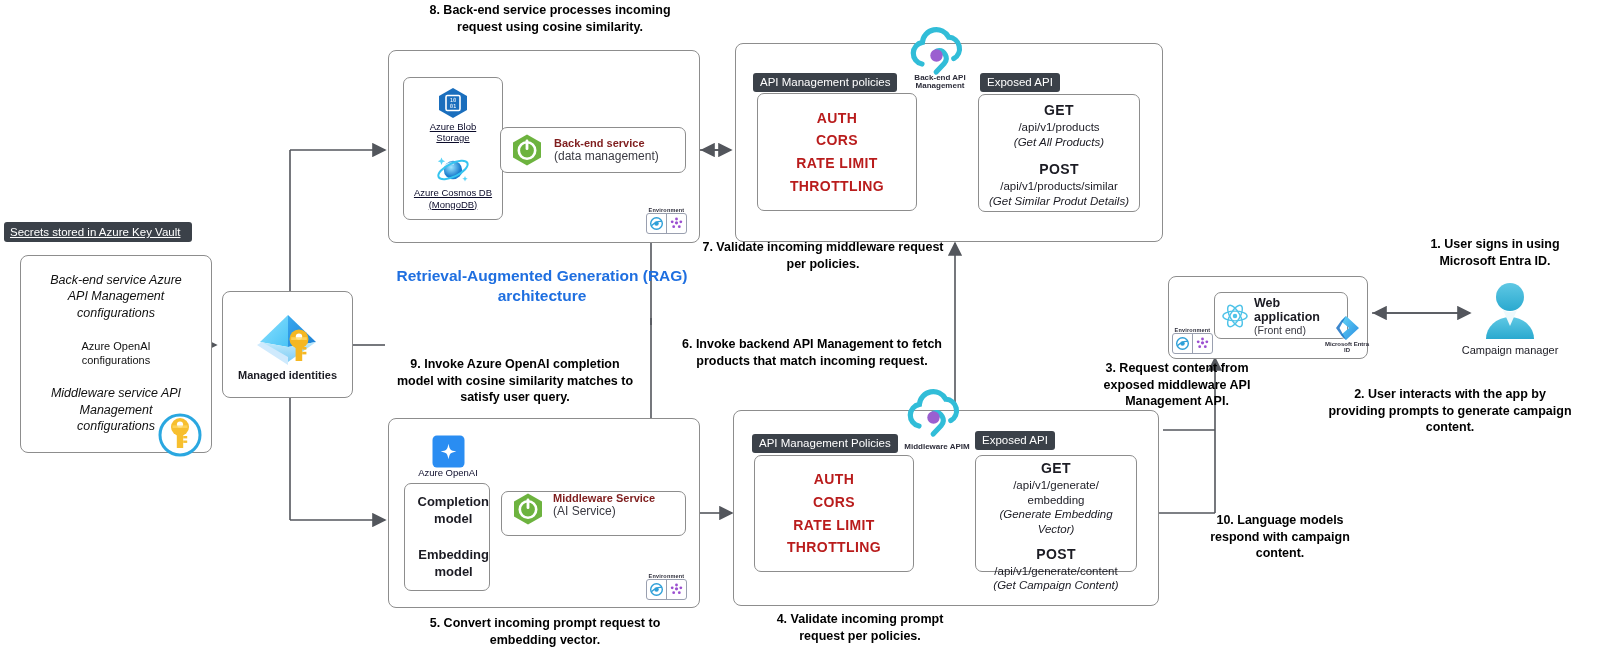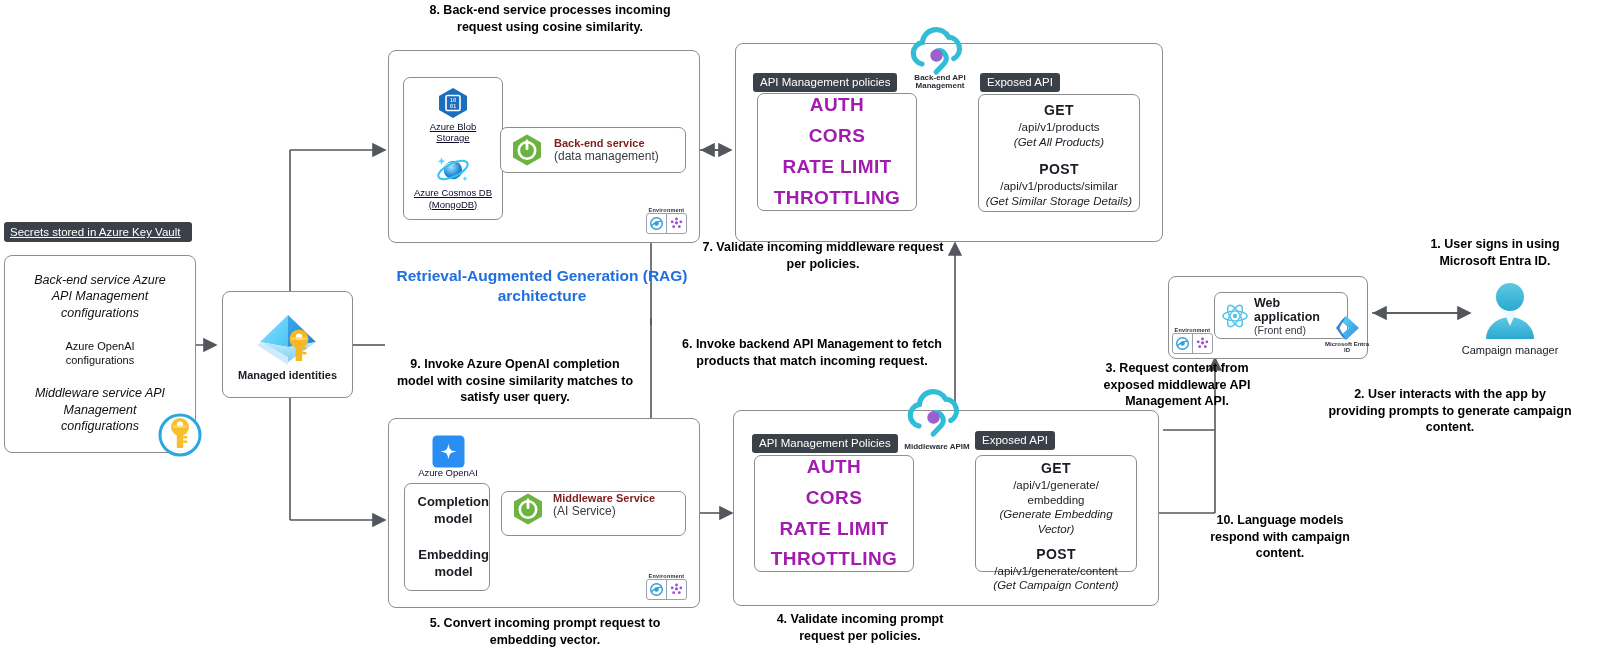--- a/index.html
+++ b/index.html
@@ -4,21 +4,21 @@
 <style>
   html,body{margin:0;padding:0;background:#ffffff;}
   body{width:1600px;height:669px;position:relative;overflow:hidden;
        font-family:"Liberation Sans","DejaVu Sans",sans-serif;color:#111;}
   .abs{position:absolute;}
   .step{font-size:12.5px;font-weight:bold;line-height:1.32;text-align:center;color:#000;}
   .outer{border:1px solid #8d8d8d;border-radius:8px;background:#fff;box-sizing:border-box;}
   .inner{border:1px solid #8d8d8d;border-radius:7px;background:#fff;box-sizing:border-box;}
   .badge{background:#3b4149;color:#fff;font-size:11.5px;padding:3px 7px 4px 7px;border-radius:3px;
          display:inline-block;white-space:nowrap;}
-  .policy-list{font-size:19px;font-weight:bold;line-height:1.62;text-align:center;color:#a21caf;letter-spacing:.4px;}
+  .policy-list{font-size:14px;font-weight:bold;line-height:1.62;text-align:center;color:#b91c1c;letter-spacing:.4px;}
   .api-txt{font-size:11.5px;text-align:center;line-height:1.28;color:#1b1b23;}
   .api-txt .m{font-size:14px;font-weight:bold;letter-spacing:.4px;}
   .api-txt .i{font-style:italic;}
   .svc-title{font-size:11px;font-weight:bold;color:#7f1d1d;}
   .svc-sub{font-size:12px;color:#3a3a42;}
   .cap{font-size:9.5px;text-align:center;color:#0b0b2a;line-height:1.15;}
   .caplink{font-size:9.5px;text-align:center;color:#0b0b2a;line-height:1.18;text-decoration:underline;}
   .envlbl{font-size:5.5px;font-weight:bold;color:#2d2d3a;text-align:center;letter-spacing:.2px;}
   .envbox{border:1px solid #9aa0b0;border-radius:3px;display:flex;background:#fff;}
   .envcell{width:19px;height:19px;display:flex;align-items:center;justify-content:center;}
@@ -126,21 +126,21 @@
 <div class="abs step" style="left:1305px;top:386px;width:290px;white-space:pre-line;">2. User interacts with the app by
 providing prompts to generate campaign
 content.</div>
 
 <div class="abs title-rag" style="left:392px;top:266px;width:300px;white-space:pre-line;">Retrieval-Augmented Generation (RAG)
 architecture</div>
 
 <div class="abs" style="left:4px;top:222px;width:176px;background:#3b4149;color:#fff;font-size:11.5px;
             line-height:1.25;padding:3px 6px;border-radius:3px;text-decoration:underline;">Secrets stored in Azure Key Vault</div>
 
-<div class="abs outer" style="left:4px;top:255px;width:192px;height:198px;">
+<div class="abs outer" style="left:20px;top:255px;width:192px;height:198px;">
   <div class="kvtxt" style="margin-top:16px;white-space:pre-line;">Back-end service Azure
 API Management
 configurations</div>
   <div class="kvtxt small" style="margin-top:18px;white-space:pre-line;">Azure OpenAI
 configurations</div>
   <div class="kvtxt" style="margin-top:18px;white-space:pre-line;">Middleware service API
 Management
 configurations</div>
 </div>
 
@@ -291,21 +291,21 @@
 <div class="abs" style="left:980px;top:72px;">
   <span class="badge">Exposed API</span>
 </div>
 <div class="abs inner" style="left:978px;top:94px;width:162px;height:118px;">
   <div class="api-txt" style="padding-top:7px;">
     <div class="m">GET</div>
     <div>/api/v1/products</div>
     <div class="i">(Get All Products)</div>
     <div class="m" style="margin-top:12px;">POST</div>
     <div>/api/v1/products/similar</div>
-    <div class="i">(Get Similar Storage Details)</div>
+    <div class="i">(Get Similar Produt Details)</div>
   </div>
 </div>
 
 <div class="abs outer" style="left:388px;top:418px;width:312px;height:190px;"></div>
 
 <div class="abs" style="left:432px;top:435px;">
   <svg width="33" height="33" viewBox="0 0 33 33">
     <rect x="0.5" y="0.5" width="32" height="32" rx="4.4" fill="#2a8df2"></rect>
     <path d="M16.5,4.5 c1.3,6.2 1.6,6.5 7.8,7.8 c-6.2,1.3 -6.5,1.6 -7.8,7.8
              c-1.3,-6.2 -1.6,-6.5 -7.8,-7.8 c6.2,-1.3 6.5,-1.6 7.8,-7.8 z" fill="#ffffff" transform="translate(0,4.2)"></path>

